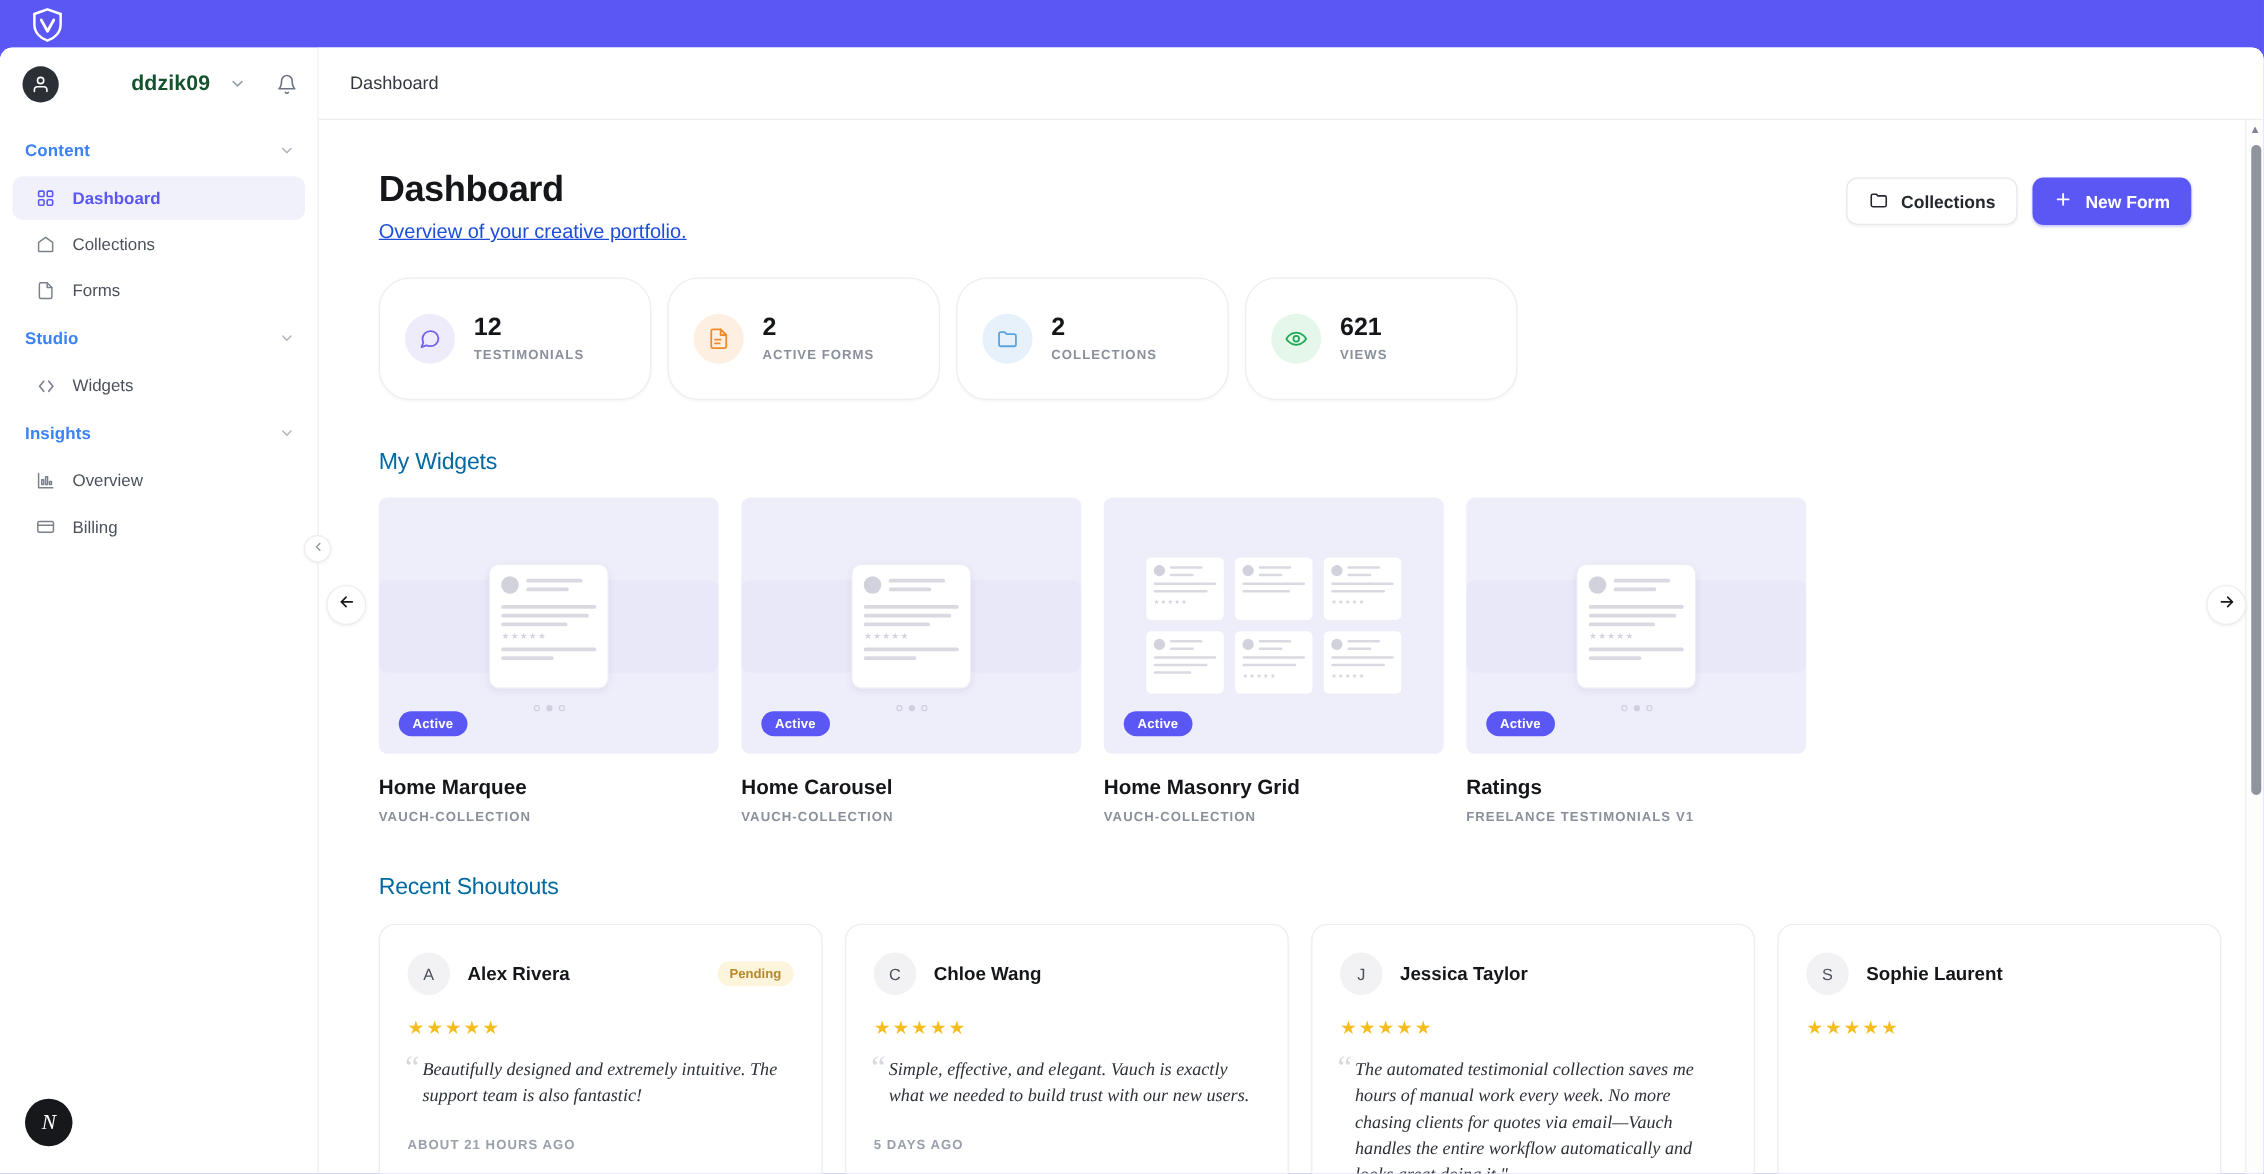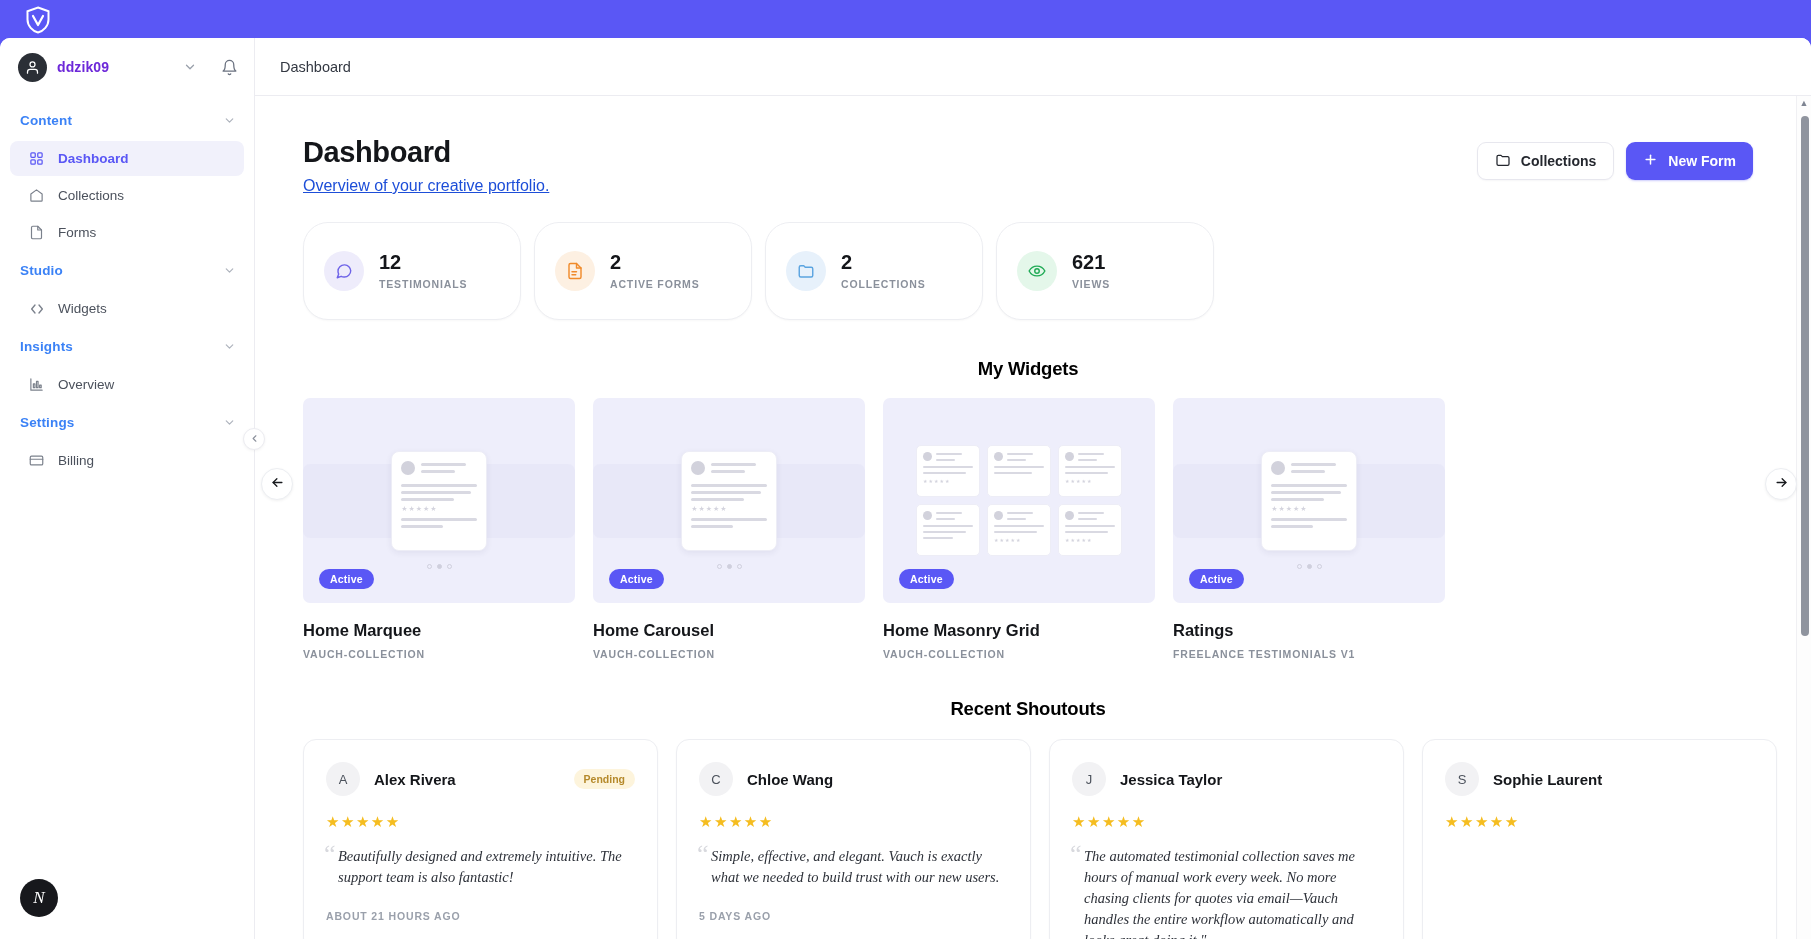--- a/index.html
+++ b/index.html
@@ -41,21 +41,21 @@
   }
   .sb-head {
     height: 58px; display: flex; align-items: center;
     padding: 0 16px 0 18px; gap: 10px;
   }
   .avatar-circle {
     width: 29px; height: 29px; border-radius: 50%;
     background: #2b2f36; display: flex; align-items: center; justify-content: center;
     flex: 0 0 29px;
   }
-  .sb-user { font-size: 14px; font-weight: 700; color: #6d28d9; letter-spacing: .1px; }
+  .sb-user { font-size: 17px; font-weight: 700; color: #14532d; letter-spacing: .1px; margin-left: 48px; }
   .sb-caret { margin-left: auto; color: #9aa0ab; display: flex; }
   .sb-bell { margin-left: 14px; color: #6b7280; display: flex; }
 
   .sb-body { padding: 6px 0 0 0; }
   .sb-group-label {
     display: flex; align-items: center;
     font-size: 13.5px; color: #3b82f6; font-weight: 600;
     padding: 11px 18px 11px 20px; letter-spacing: .15px;
   }
   .sb-group-label .chev { margin-left: auto; color: #aeb3bd; display: flex; }
@@ -112,21 +112,21 @@
   .stat {
     flex: 0 0 218px; height: 98px; border: 1px solid #edeef2; border-radius: 25px;
     background: #fff; display: flex; align-items: center; gap: 15px; padding: 0 20px;
     box-shadow: 0 1px 2px rgba(16,24,40,.03);
   }
   .stat-ic { width: 40px; height: 40px; border-radius: 50%; display: flex; align-items: center; justify-content: center; flex: 0 0 40px; }
   .stat-val { font-size: 20px; font-weight: 800; color: #14161a; line-height: 1.05; }
   .stat-lab { font-size: 10.5px; font-weight: 600; color: #8a909b; letter-spacing: .85px; margin-top: 5px; }
 
   
-  .sec-title { font-size: 18.5px; font-weight: 700; color: #000000; margin: 38px 0 0 0; letter-spacing: -.2px; text-align: center; }
+  .sec-title { font-size: 18.5px; font-weight: 400; color: #0369a1; margin: 38px 0 0 0; letter-spacing: -.2px; }
 
   
   .wrap-carousel { position: relative; margin-top: 18px; }
   .carousel { display: flex; gap: 18px; }
   .wcard { flex: 0 0 272px; }
   .wprev {
     height: 205px; border-radius: 7px; background: #eeeefb;
     position: relative; overflow: hidden;
   }
   .wbadge {
@@ -317,28 +317,20 @@
             <svg width="15" height="15" viewBox="0 0 24 24" fill="none" stroke="currentColor" stroke-width="1.9" stroke-linecap="round" stroke-linejoin="round">
                 <path d="M3 3v18h18"></path>
                 <rect x="7" y="11" width="2.5" height="6"></rect>
                 <rect x="12" y="7" width="2.5" height="10"></rect>
                 <rect x="17" y="13" width="2.5" height="4"></rect>
               </svg>
           </span>
           <span>Overview</span>
         </div>
 
-        <div class="sb-group-label">
-          <span>Settings</span>
-          <span class="chev">
-            <svg width="13" height="13" viewBox="0 0 24 24" fill="none" stroke="currentColor" stroke-width="2.2" stroke-linecap="round" stroke-linejoin="round">
-                <polyline points="6 9 12 15 18 9"></polyline>
-              </svg>
-          </span>
-        </div>
         <div class="sb-item">
           <span class="ic">
             <svg width="15" height="15" viewBox="0 0 24 24" fill="none" stroke="currentColor" stroke-width="1.9" stroke-linecap="round" stroke-linejoin="round">
                 <rect x="2" y="5" width="20" height="14" rx="2"></rect>
                 <line x1="2" y1="10" x2="22" y2="10"></line>
               </svg>
           </span>
           <span>Billing</span>
         </div>
       </div>

